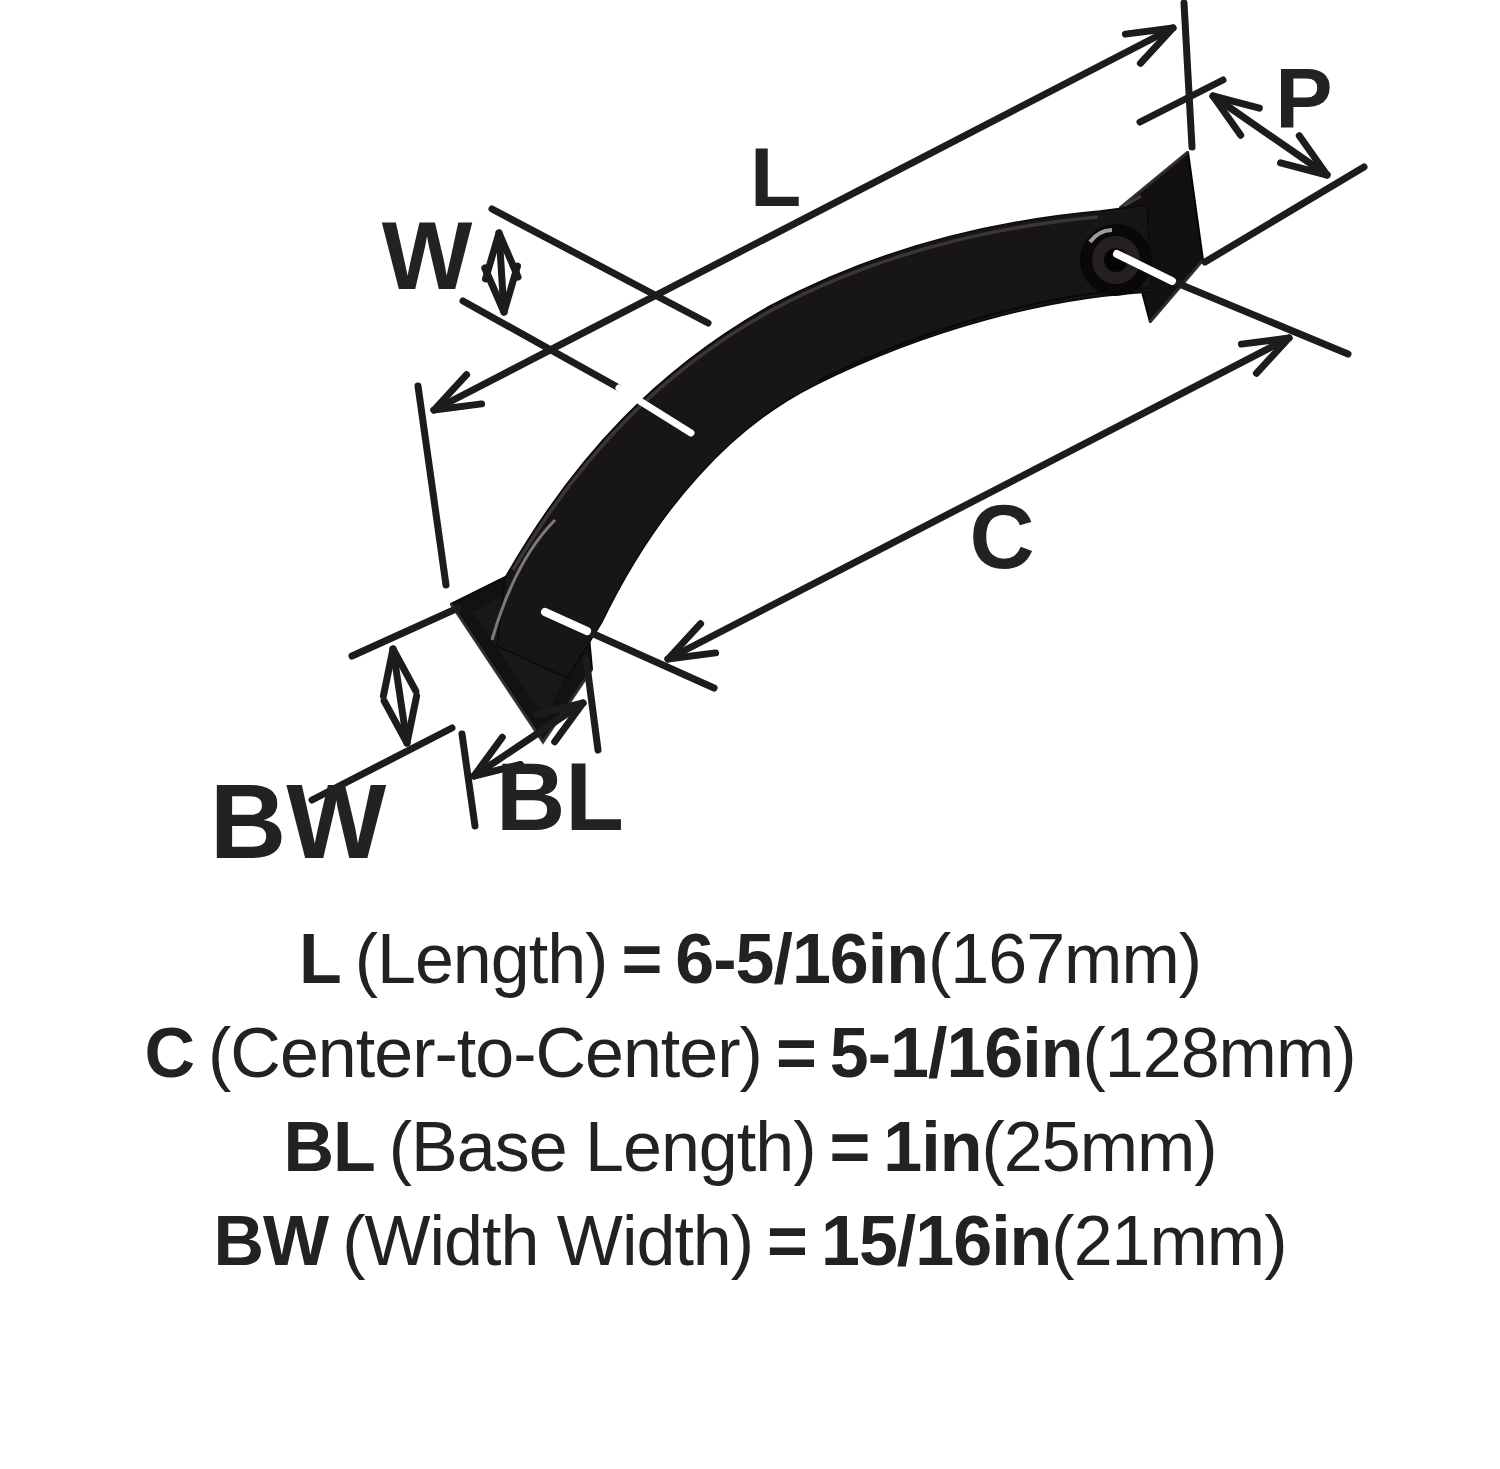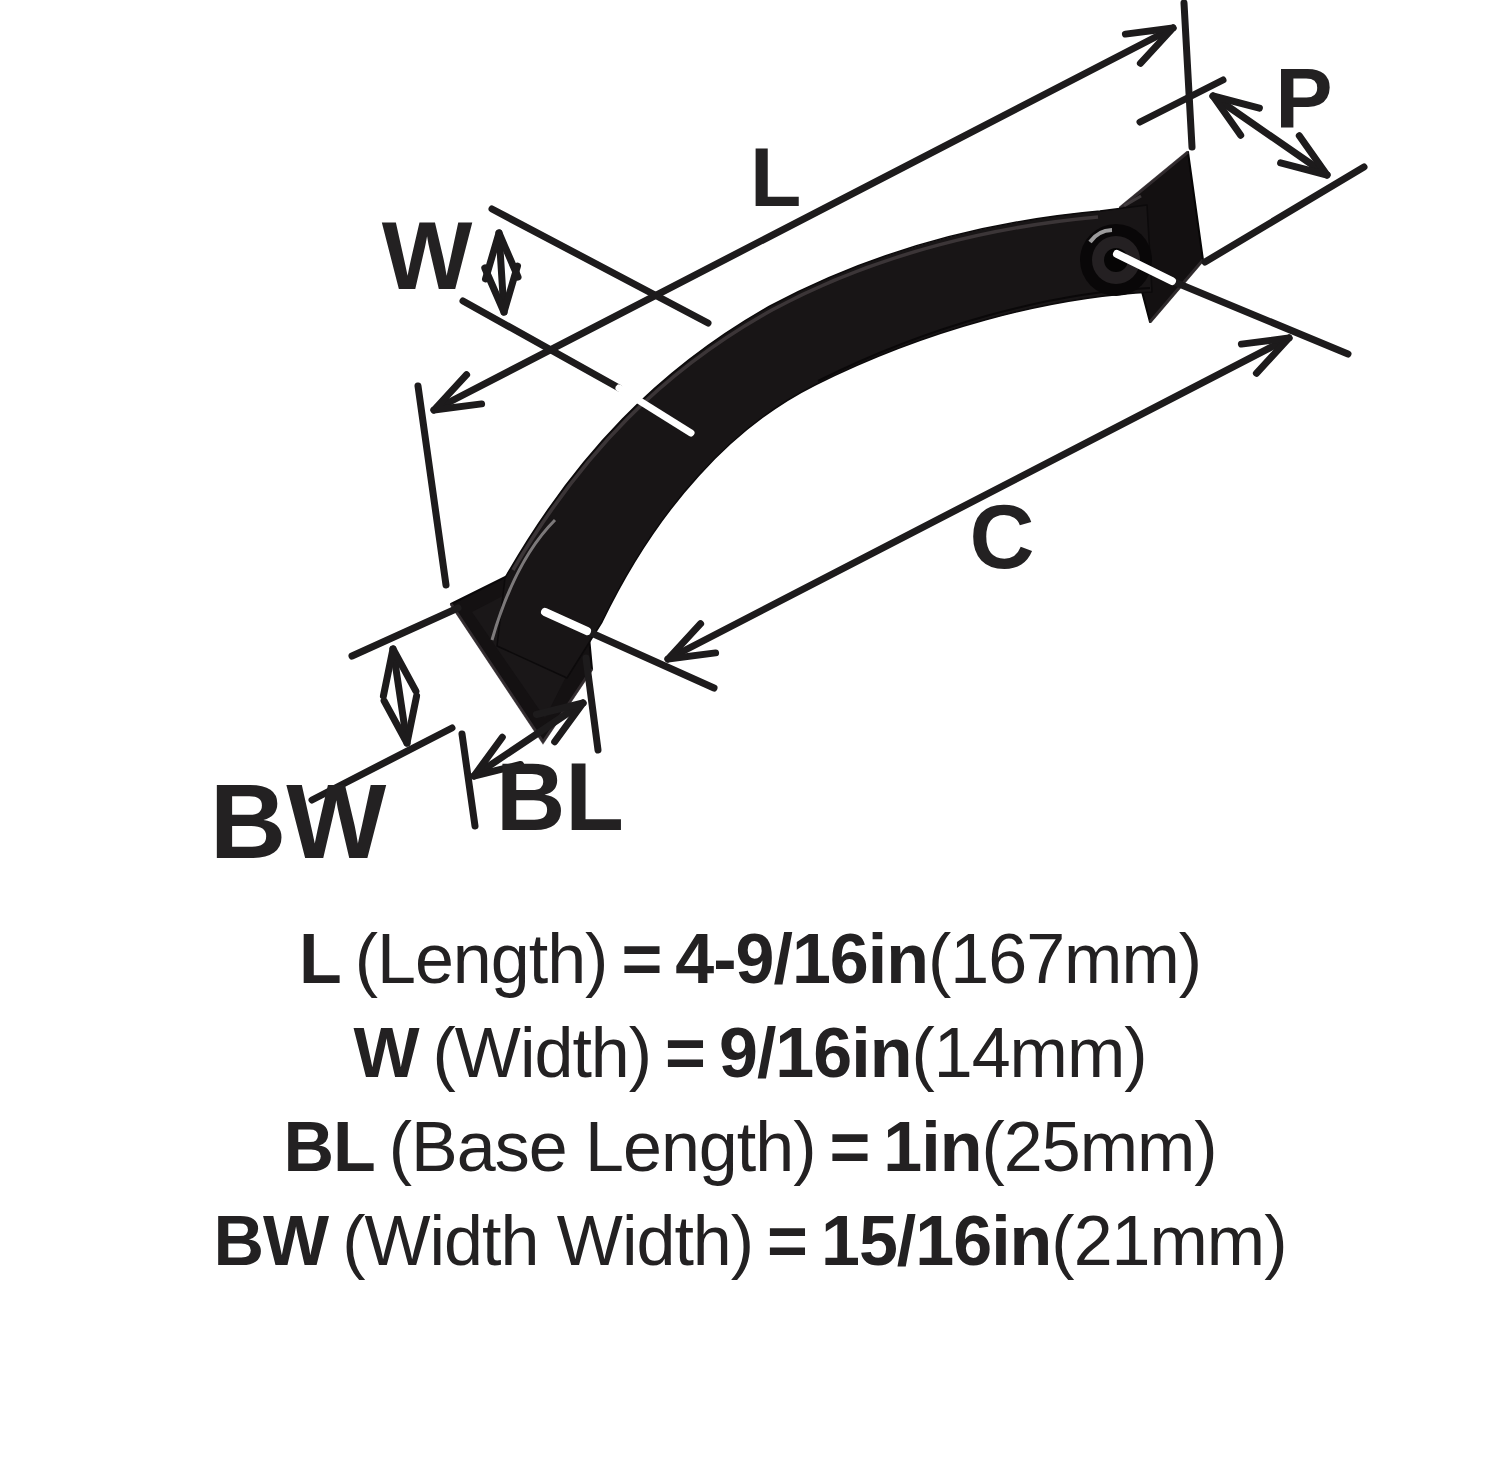--- a/index.html
+++ b/index.html
@@ -145,24 +145,24 @@
     <text class="dim-label" x="750" y="206" font-size="84">L</text>
     <text class="dim-label" x="427" y="289" font-size="96" text-anchor="middle">W</text>
     <text class="dim-label" x="1304" y="128" font-size="86" text-anchor="middle">P</text>
     <text class="dim-label" x="1002" y="568" font-size="90" text-anchor="middle">C</text>
     <text class="dim-label" x="298" y="858" font-size="106" text-anchor="middle">BW</text>
     <text class="dim-label" x="560" y="830" font-size="96" text-anchor="middle">BL</text>
   </svg>
 
   <div class="specs">
     <div class="spec-row">
-      <span class="b lbl">L</span><span class="l nm">(Length)</span><span class="b eq">=</span><span class="b">4-9/16in</span><span class="l">(167mm)</span>
+      <span class="b lbl">L</span><span class="l nm">(Length)</span><span class="b eq">=</span><span class="b">6-5/16in</span><span class="l">(167mm)</span>
     </div>
     <div class="spec-row">
-      <span class="b lbl">W</span><span class="l nm">(Width)</span><span class="b eq">=</span><span class="b">9/16in</span><span class="l">(14mm)</span>
+      <span class="b lbl">C</span><span class="l nm">(Center-to-Center)</span><span class="b eq">=</span><span class="b">5-1/16in</span><span class="l">(128mm)</span>
     </div>
     <div class="spec-row">
       <span class="b lbl">BL</span><span class="l nm">(Base Length)</span><span class="b eq">=</span><span class="b">1in</span><span class="l">(25mm)</span>
     </div>
     <div class="spec-row">
       <span class="b lbl">BW</span><span class="l nm">(Width Width)</span><span class="b eq">=</span><span class="b">15/16in</span><span class="l">(21mm)</span>
     </div>
   </div>
 
 </div>

